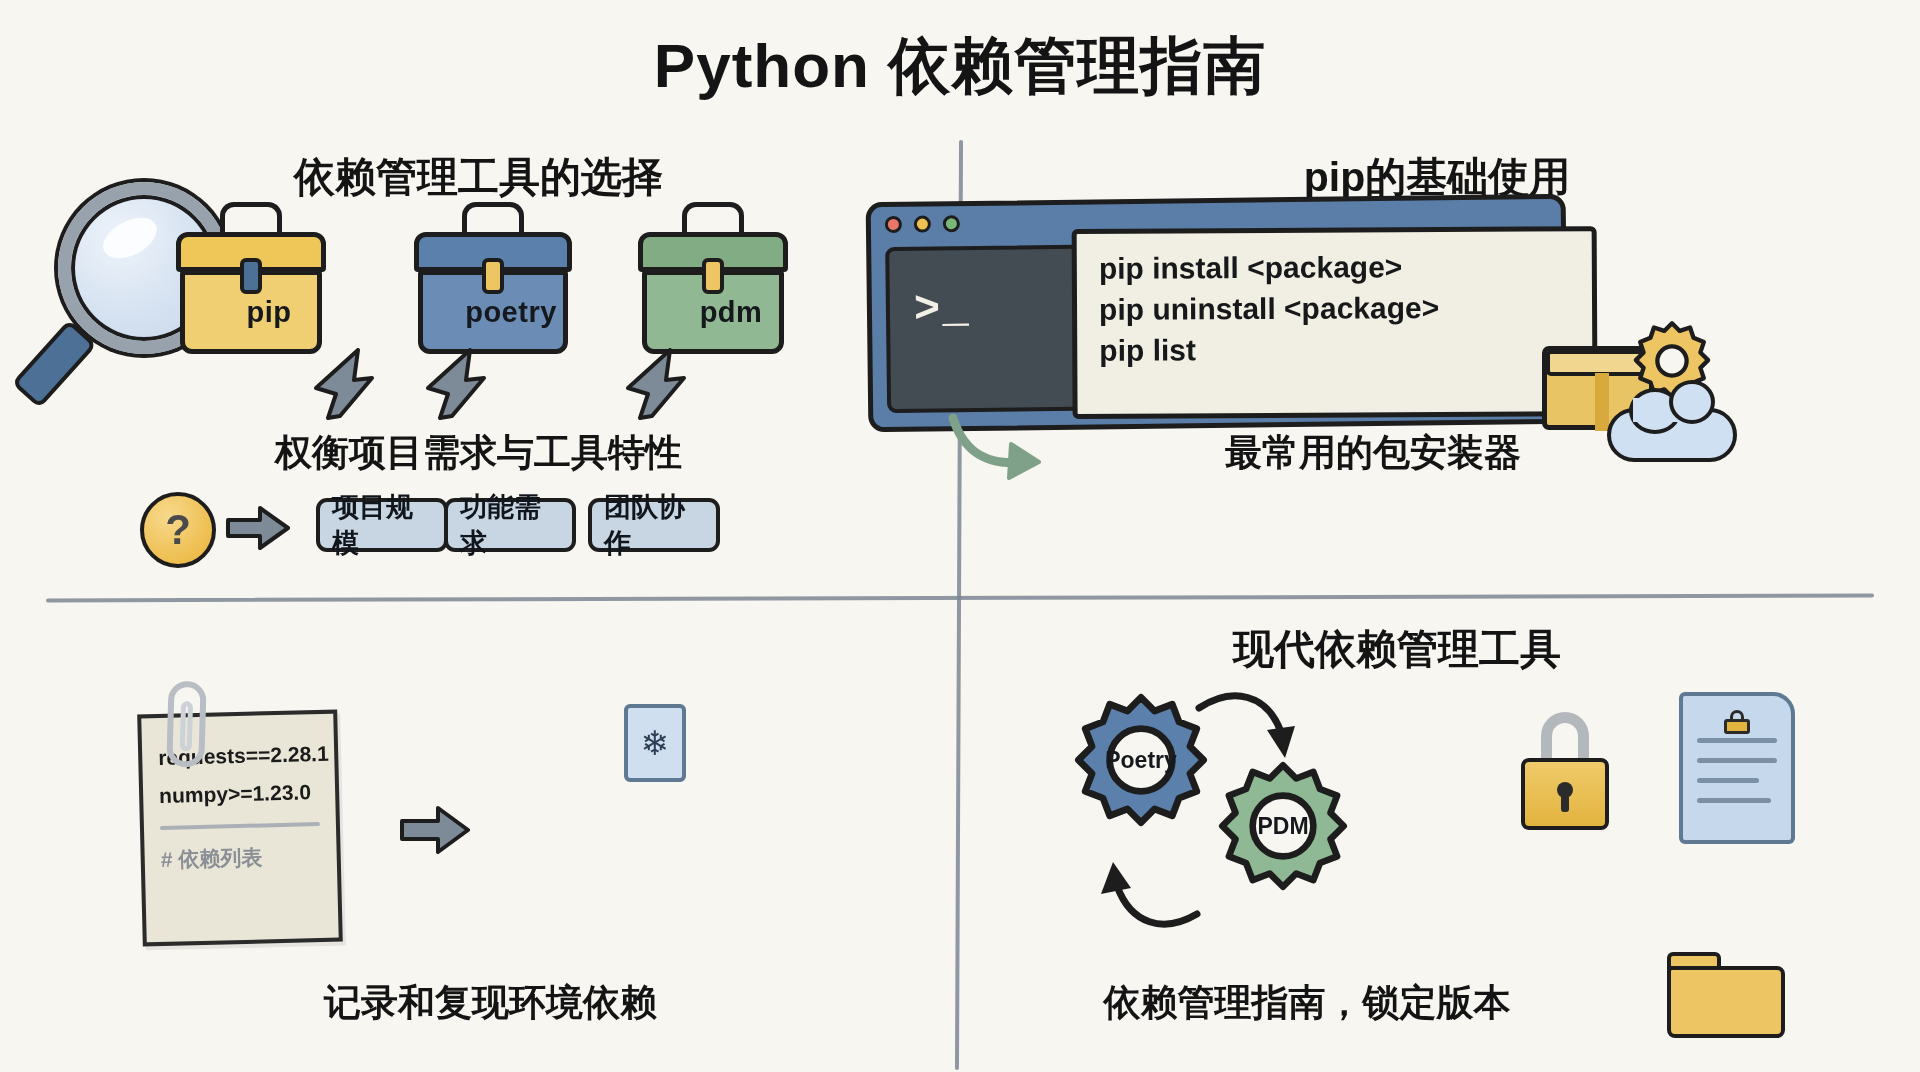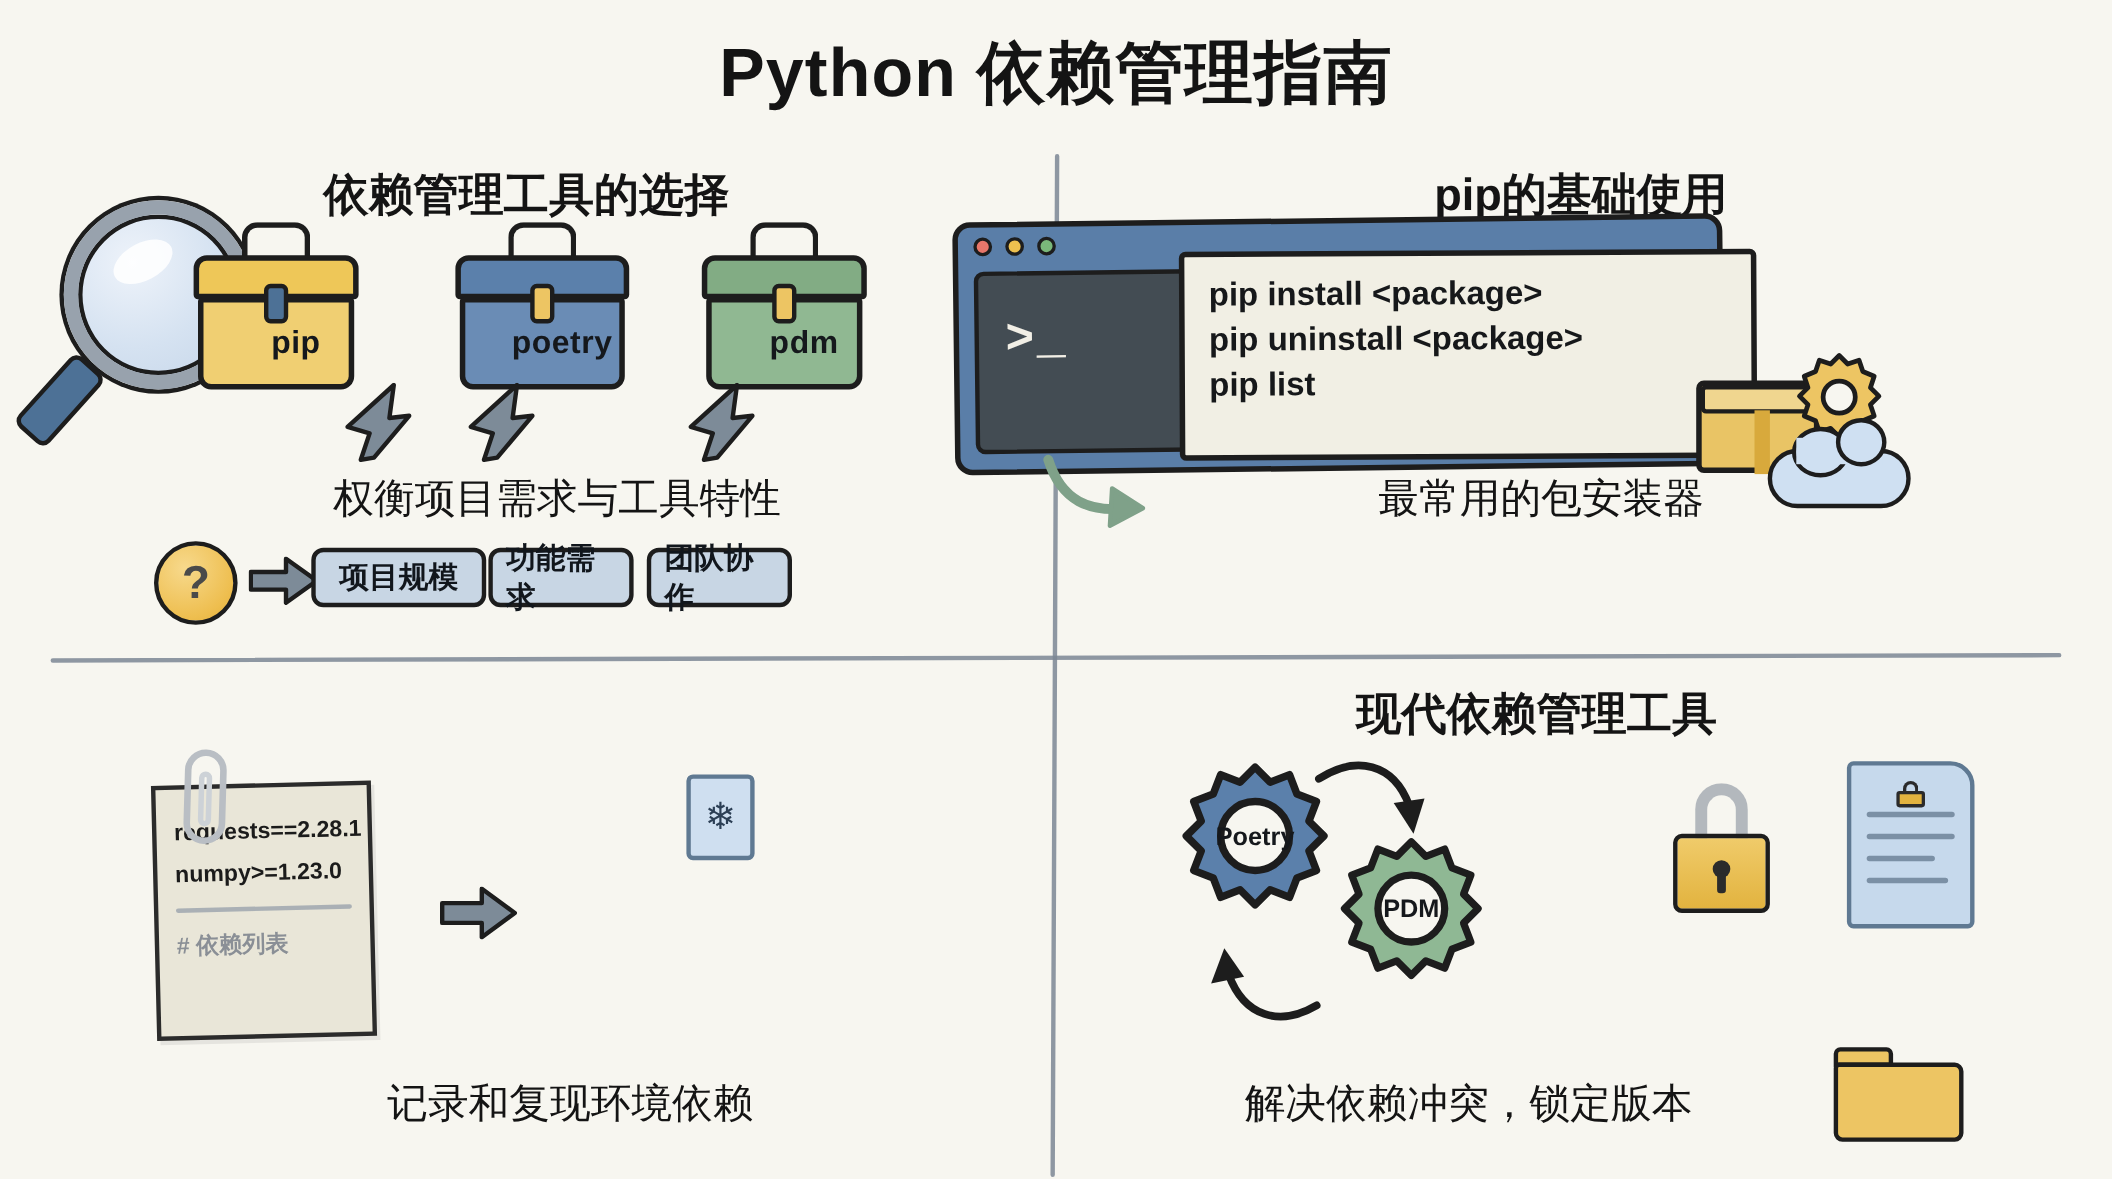--- a/index.html
+++ b/index.html
@@ -33,21 +33,21 @@
   }
 
   
   .quad{position:absolute;}
   .q-head{
     position:absolute;width:100%;text-align:center;
     font-size:41px;font-weight:bold;color:#141414;
   }
   .q-cap{
     position:absolute;width:100%;text-align:center;
-    font-size:37px;font-weight:normal;color:#141414;margin-left:28px;
+    font-size:37px;font-weight:bold;color:#141414;
   }
 
   
   #q1{left:0;top:140px;width:957px;height:456px;}
   #q1 .q-head{top:10px;}
   #q1 .q-cap{top:288px;}
 
   .toolbox{position:absolute;}
   .tb-handle{
     position:absolute;left:50%;transform:translateX(-50%);
@@ -338,21 +338,21 @@
     </svg>
     <svg class="au-svg" style="left:618px;top:208px;" width="70" height="72" viewBox="0 0 70 72">
       <path d="M22 70 L30 46 L10 40 L52 2 L48 32 L66 30 L34 68 Z" fill="#7d8b98" stroke="#1d1d1d" stroke-width="4" stroke-linejoin="round"></path>
     </svg>
 
     <div class="coin">?</div>
     <svg style="position:absolute;left:226px;top:366px;" width="64" height="44" viewBox="0 0 64 44">
       <path d="M2 14 L34 14 L34 2 L62 22 L34 42 L34 30 L2 30 Z" fill="#7d8b98" stroke="#1d1d1d" stroke-width="4" stroke-linejoin="round"></path>
     </svg>
 
-    <div class="tag" style="left:283px;width:159px;">
+    <div class="tag" style="left:316px;width:132px;">
       <span>项目规模</span>
     </div>
     <div class="tag" style="left:444px;width:132px;">
       <span>功能需求</span>
     </div>
     <div class="tag" style="left:588px;width:132px;">
       <span>团队协作</span>
     </div>
 
     <div class="q-cap">权衡项目需求与工具特性</div>
@@ -464,16 +464,16 @@
       <div class="lf-line" style="width:78%"></div>
       <div class="lf-line" style="width:92%"></div>
     </div>
 
 
     <div class="folder">
       <div class="fo-tab"></div>
         <div class="fo-body"></div>
     </div>
 
-    <div class="q-cap" style="left:0px;width:700px;text-align:center;">解决依赖冲突，锁定版本</div>
+    <div class="q-cap" style="left:0px;width:700px;text-align:center;">依赖管理指南，锁定版本</div>
   </div>
 
 </div>
 
 </body></html>

